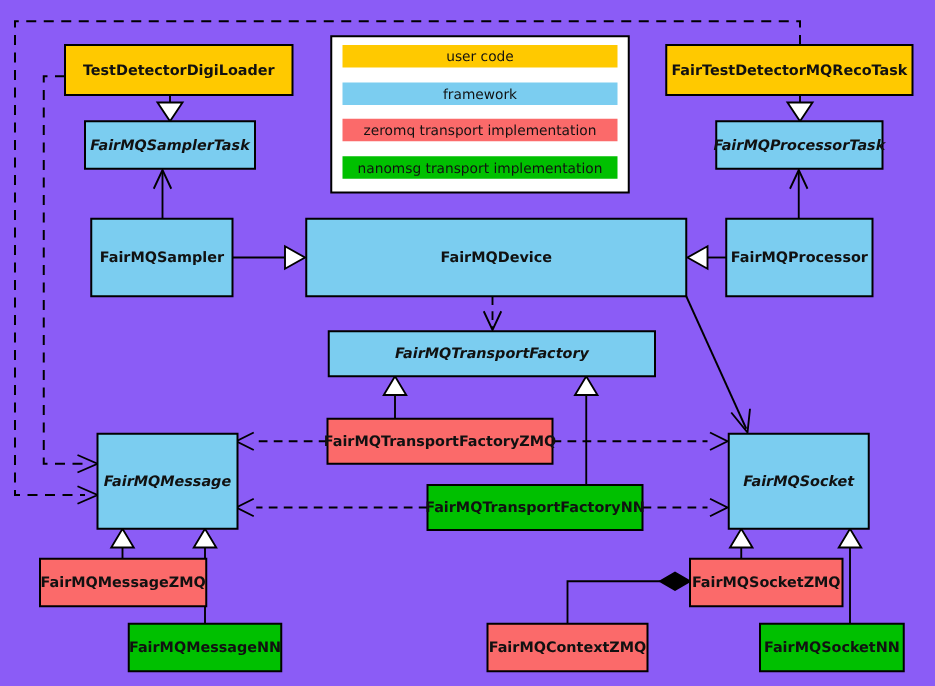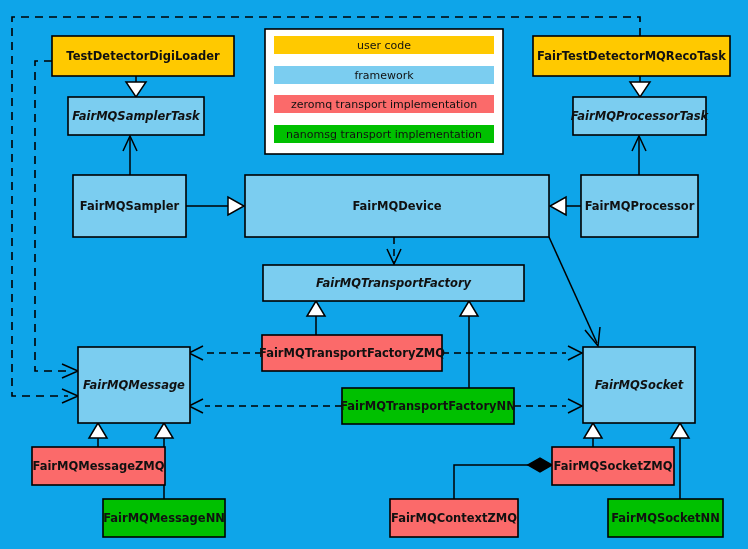--- a/index.html
+++ b/index.html
@@ -1,18 +1,18 @@
 <!DOCTYPE html>
 <html><head>
 <meta charset="utf-8">
 <style>
   html,body{margin:0;padding:0;background:#ffffff;}
   body{width:748px;height:549px;overflow:hidden;
        font-family:"DejaVu Sans","Liberation Sans",sans-serif;}
-  #diagram-root{position:relative;width:748px;height:549px;background:#0ea5e9;}
+  #diagram-root{position:relative;width:748px;height:549px;background:#8b5cf6;}
   svg#uml{position:absolute;left:0;top:0;width:748px;height:549px;}
   .box-rect{stroke:#000;stroke-width:1.6;}
   .box-label{font-family:"DejaVu Sans","Liberation Sans",sans-serif;
              font-size:11.5px;font-weight:bold;fill:#111;
              text-anchor:middle;dominant-baseline:middle;}
   .box-label.abstract{font-style:italic;}
   .legend-frame{fill:#ffffff;stroke:#000;stroke-width:1.6;}
   .legend-rect{stroke:none;}
   .legend-label{font-family:"DejaVu Sans","Liberation Sans",sans-serif;
                 font-size:11px;fill:#111;text-anchor:middle;dominant-baseline:middle;}

